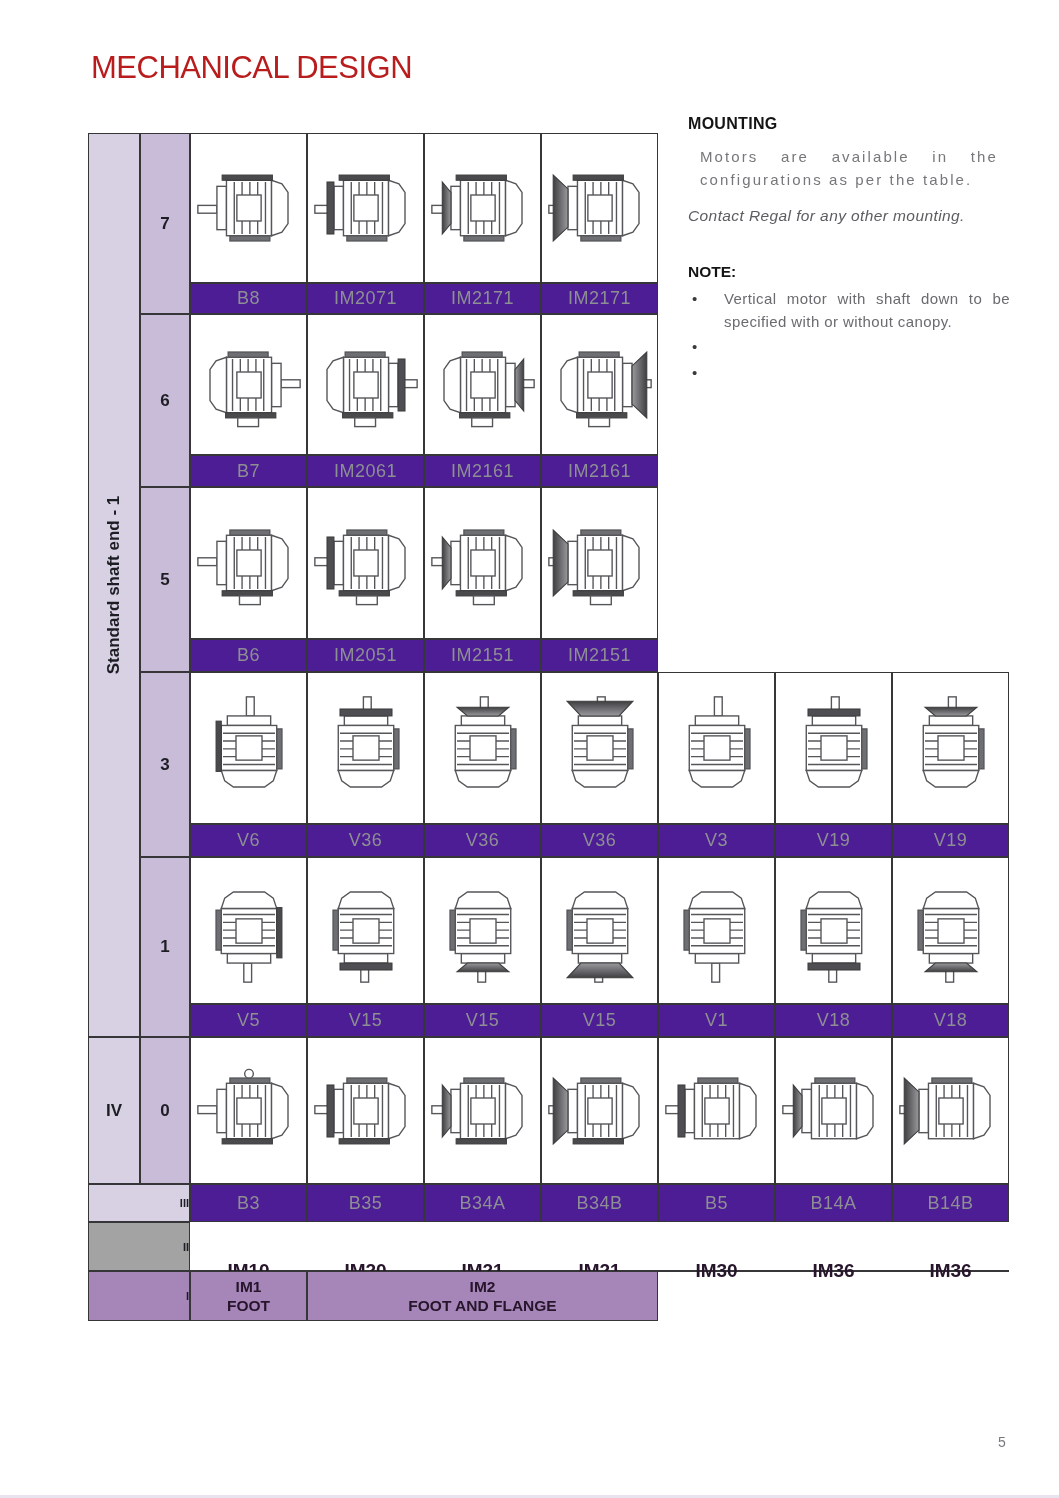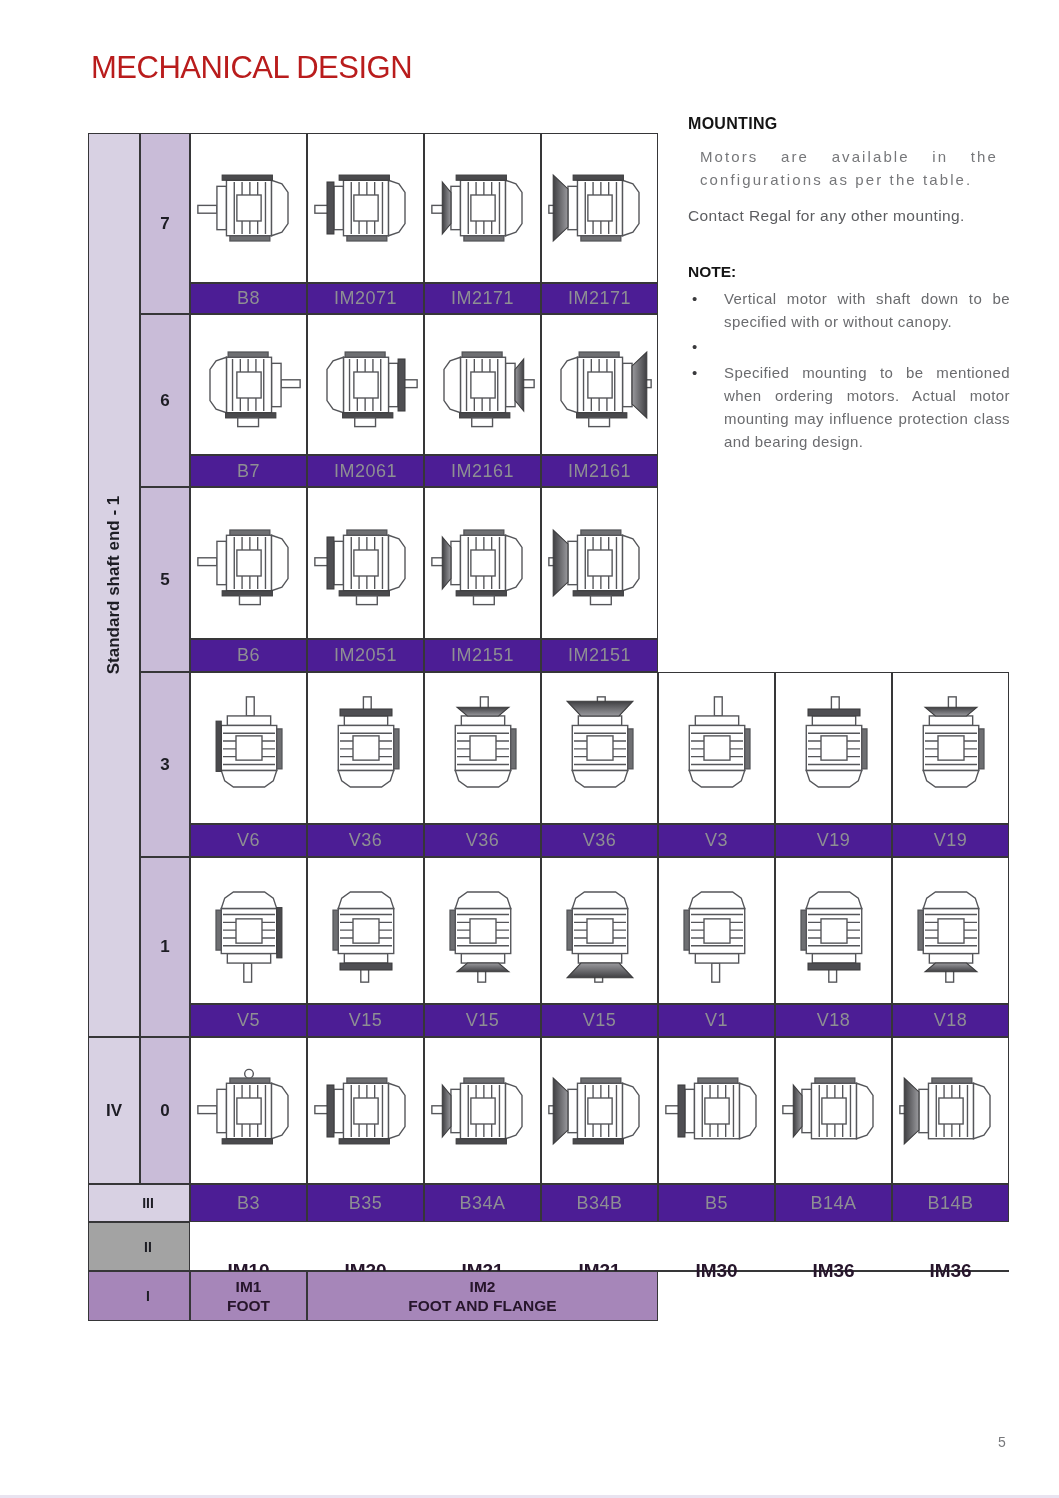--- a/index.html
+++ b/index.html
@@ -10,41 +10,41 @@
   }
   .page-title{
     position:absolute;left:91px;top:50px;
     font-size:31px;font-weight:400;color:#b91c1c;letter-spacing:-0.5px;
   }
 
   
   .right-col{position:absolute;left:688px;top:115px;width:322px;}
   .mounting-heading{font-size:16px;font-weight:700;color:#141414;margin:0 0 12px 0;letter-spacing:0.3px;}
   .mounting-body{font-size:15px;color:#76777a;text-align:justify;letter-spacing:2.1px;line-height:1.55;margin:12px;}
-  .mounting-italic{font-size:15.5px;color:#5c5d60;letter-spacing:0.4px;line-height:1.5;margin:2px 0 0 0;}
+  .mounting-italic{font-size:15.5px;color:#5c5d60;font-style:italic;letter-spacing:0.4px;line-height:1.5;margin:2px 0 0 0;}
   .note-block{margin-top:36px;}
   .note-heading{font-size:15.5px;font-weight:700;color:#141414;margin:0 0 6px 0;}
   .bullet-row{display:flex;align-items:flex-start;margin:0 0 2px 0;}
   .bullet-glyph{width:32px;flex:0 0 32px;color:#3a3a3c;font-size:15px;line-height:1.55;padding-left:4px;}
   .bullet-text{flex:1;font-size:15px;color:#6a6b6e;text-align:justify;letter-spacing:0.4px;line-height:1.55;}
 
   
   .motor-table{
     position:absolute;left:88px;top:133px;
     display:grid;
     grid-template-columns:52px 50px repeat(7,117px);
     grid-template-rows:150px 31px 141px 32px 152px 33px 152px 33px 147px 33px 147px 38px 49px 50px;
   }
   .cell{border:1px solid #363638;box-sizing:border-box;display:flex;align-items:center;justify-content:center;}
   .img-cell{background:#ffffff;}
   .lbl-cell{background:#4c1d95;color:#8e8f93;font-size:18px;letter-spacing:0.5px;}
   .num-cell{background:#c9bcd8;color:#1d1d24;font-size:17px;font-weight:700;}
   .side-cell{background:#d8d1e3;}
   .side-cell .vtext{transform:rotate(-90deg);white-space:nowrap;font-size:17px;font-weight:700;color:#1d1d24;}
-  .tier-cell{font-size:14px;font-weight:700;color:#1d1d24;justify-content:center;padding-left:18px;}
+  .tier-cell{font-size:11px;font-weight:700;color:#1d1d24;justify-content:flex-end;padding-left:18px;}
   .tier-light{background:#d8d1e3;}
   .im-cell{background:#8b5cf6;color:#26152b;font-size:19px;font-weight:700;margin-top:48px;}
   .grp-cell{background:#a686b9;color:#26152b;font-size:15.5px;font-weight:700;flex-direction:column;line-height:1.25;text-align:right;}
   .tier-im{background:#a3a3a3;}
   .tier-grp{background:#a686b9;}
 
   
   .m{display:block;}
   .flipv{transform:scaleY(-1);}
   .fliph{transform:scaleX(-1);}
@@ -108,21 +108,20 @@
     <p class="note-heading">NOTE:</p>
     <div class="bullet-row">
       <span class="bullet-glyph">•</span>
       <span class="bullet-text">Vertical motor with shaft down to be specified with or without canopy.</span>
     </div>
     <div class="bullet-row">
       <span class="bullet-glyph">•</span>
     </div>
     <div class="bullet-row">
       <span class="bullet-glyph">•</span>
-      <span class="bullet-text">Specified mounting to be mentioned when ordering motors. Actual motor mounting may influence protection class and bearing design.</span>
     </div>
   </div>
 </div>
 
 <div class="motor-table">
 
   <div class="cell side-cell" style="grid-area:1/1/11/2">
     <span class="vtext">Standard shaft end - 1</span>
   </div>
   <div class="cell side-cell" style="grid-area:11/1/12/2;font-weight:700;font-size:17px;color:#1d1d24">

